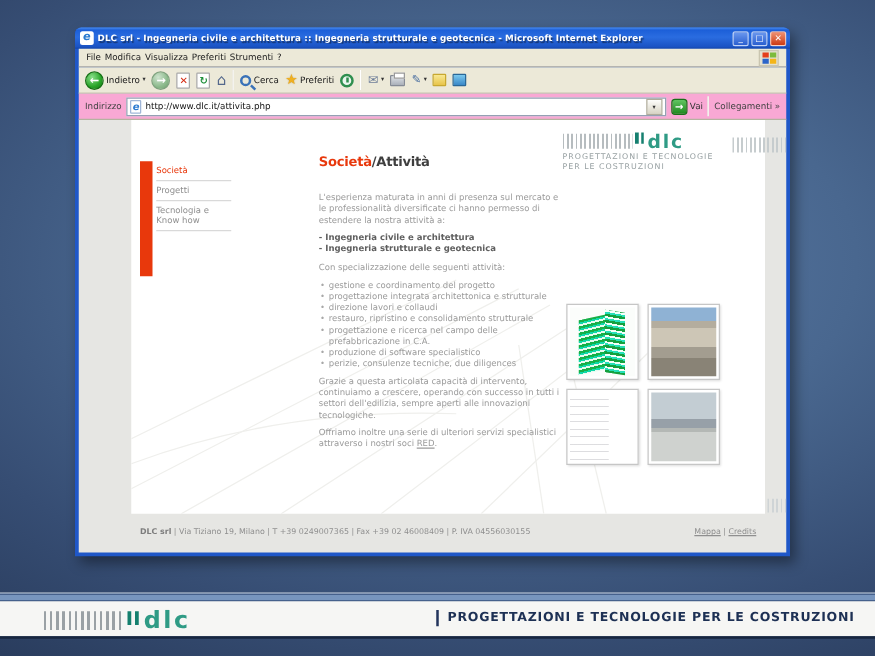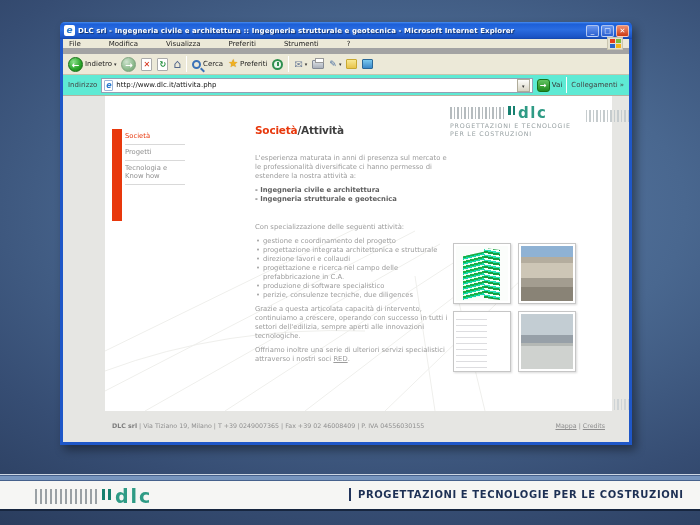--- a/index.html
+++ b/index.html
@@ -16,22 +16,22 @@
   .ie-icon { width:11px; height:11px; margin:0 3px 0 1px; background:#fff; border-radius:2px;
     color:#2a7ad0; font-size:9px; font-weight:bold; font-style:italic; line-height:10px; text-align:center; flex:0 0 auto;}
   .title-text { flex:1; color:#fff; font-size:7px; font-weight:bold; white-space:nowrap; overflow:hidden;
     text-shadow:1px 1px 1px rgba(0,0,0,.5); letter-spacing:.1px; }
   .win-btns { display:flex; gap:2px; }
   .win-btn { width:13px; height:12px; border-radius:2px; border:1px solid rgba(255,255,255,.6);
     color:#fff; font-size:7px; line-height:10px; text-align:center;
     background:linear-gradient(180deg,#6a97ee,#2a5fd0); }
   .win-btn.close { background:linear-gradient(180deg,#ef9070,#cc3a14); }
 
-  .menubar { height:15px; margin:0 3px; background:#ece9d8; border-bottom:6px solid #a3a3a3;
-    display:flex; align-items:center; gap:28px; padding:0 6px; font-size:7px; color:#222; }
+  .menubar { height:15px; margin:0 3px; background:#ece9d8; border-bottom:1px solid #a3a3a3;
+    display:flex; align-items:center; gap:3px; padding:0 6px; font-size:7px; color:#222; }
   .menu-item { cursor:default; }
   .throbber { margin-left:auto; width:16px; height:13px; background:#e4e1d0; border:1px solid #c9c5b0;
     display:grid; grid-template-columns:5px 5px; grid-template-rows:4px 4px; gap:1px; place-content:center; }
   .throbber i { display:block; }
   .tq1{background:#e43e1c}.tq2{background:#7cbb3c}.tq3{background:#2a64c9}.tq4{background:#f4b518}
 
   .toolbar { height:21px; margin:0 3px; background:#ece9d8; border-bottom:1px solid #c8c4ae;
     display:flex; align-items:center; gap:5px; padding:0 5px; overflow:hidden; }
   .tb-btn { display:flex; align-items:center; gap:2px; font-size:7px; color:#1a1a1a; flex:0 0 auto; }
   .circle { width:15px; height:15px; border-radius:50%; color:#fff; font-size:9px; font-weight:bold;
@@ -53,21 +53,21 @@
   .hist::after { content:""; position:absolute; left:3px; top:1px; width:1.5px; height:4px; background:#2f8f4f; }
   .mail-glyph { font-size:10px; color:#6f7f9a; }
   .printer { width:12px; height:9px; background:linear-gradient(#dfe3e8,#aab0ba); border:1px solid #858b96;
     border-radius:1px; position:relative; }
   .printer::before { content:""; position:absolute; left:2px; top:-3px; width:7px; height:3px; background:#fff; border:1px solid #999; }
   .edit-glyph { font-size:9px; color:#4a6ea0; }
   .sq { width:11px; height:10px; border-radius:1px; }
   .sq.yellow { background:linear-gradient(#f8e892,#e8c44a); border:1px solid #c8a830; }
   .sq.msgr { background:linear-gradient(#7ac8ee,#3a88c8); border:1px solid #2a6898; }
 
-  .addressbar { height:21px; margin:0 3px; background:#5eead4; border-bottom:1px solid #b6b2a0;
+  .addressbar { height:21px; margin:0 3px; background:#f9a8d4; border-bottom:1px solid #b6b2a0;
     display:flex; align-items:center; gap:4px; padding:0 5px; overflow:hidden; }
   .addr-label { font-size:7px; color:#444; flex:0 0 auto; }
   .addr-input { flex:1; height:15px; background:#fff; border:1px solid #94a0b4; display:flex; align-items:center; padding:0 2px; gap:3px; min-width:0;}
   .page-ico { width:9px; height:11px; background:#fff; border:1px solid #9fb6d8; border-radius:1px;
     color:#2a7ad0; font-size:8px; font-weight:bold; font-style:italic; line-height:9px; text-align:center; flex:0 0 auto;}
   .addr-url { font-size:7px; color:#111; white-space:nowrap; overflow:hidden; flex:1; }
   .addr-drop { width:13px; height:13px; background:linear-gradient(#fdfdfb,#d8d4c4); border:1px solid #b0ac9a;
     font-size:5px; color:#333; text-align:center; line-height:12px; flex:0 0 auto; }
   .go-btn { display:flex; align-items:center; gap:2px; font-size:7px; color:#333; flex:0 0 auto; }
   .go-ico { width:13px; height:13px; border-radius:3px; background:linear-gradient(#62c462,#1e8a1e);
@@ -94,21 +94,21 @@
   .nav-accent { position:absolute; left:7px; top:33px; width:10px; height:92px; background:#e8380c; }
   .pg-nav { position:absolute; left:20px; top:33px; width:60px; }
   .pg-nav-item { font-size:6.8px; color:#8f8f8f; line-height:8px; padding:3px 0 4px; border-bottom:1px solid #d9d9d9; cursor:pointer; }
   .pg-nav-item.active { color:#e8380c; }
 
   .pg-content { position:absolute; left:150px; top:28px; width:198px; }
   .pg-h1 { font-size:10.5px; font-weight:bold; color:#3f3f3f; margin-bottom:18px; letter-spacing:-.2px; }
   .pg-h1 .red { color:#e8380c; }
   .pg-content p { font-size:6.8px; color:#9b9b9b; line-height:9px; margin-bottom:5px; }
   .bold-list div { font-size:6.8px; font-weight:bold; color:#5f5f5f; line-height:9px; }
-  .bold-list { margin-bottom:19px; }
+  .bold-list { margin-bottom:6px; }
   .pg-bullets { list-style:none; margin-bottom:5px; }
   .pg-bullets li { position:relative; padding-left:8px; font-size:6.8px; color:#9b9b9b; line-height:9px; }
   .pg-bullets li::before { content:"•"; position:absolute; left:1px; color:#a8a8a8; }
   .red-link { color:#9b9b9b; text-decoration:underline; cursor:pointer; }
 
   .thumbs { position:absolute; left:348px; top:147px; display:grid; grid-template-columns:58px 58px; gap:7px; }
   .thumb { height:61px; background:#fff; border:1px solid #c6c6c6; padding:2px; box-shadow:1px 1px 2px rgba(0,0,0,.15); cursor:pointer; }
   .thumb .img { width:100%; height:100%; position:relative; overflow:hidden; }
   .img-model { background:#fbfdfb; }
   .img-model .m1 { position:absolute; left:7px; top:7px; width:30px; height:44px; transform:skewY(-12deg);
@@ -294,20 +294,21 @@
           <p>L'esperienza maturata in anni di presenza sul mercato e le professionalità diversificate ci hanno permesso di estendere la nostra attività a:</p>
           <div class="bold-list">
             <div>- Ingegneria civile e architettura</div>
             <div>- Ingegneria strutturale e geotecnica</div>
           </div>
           <p>Con specializzazione delle seguenti attività:</p>
           <ul class="pg-bullets">
             <li>gestione e coordinamento del progetto</li>
             <li>progettazione integrata architettonica e strutturale</li>
             <li>direzione lavori e collaudi</li>
+            <li>restauro, ripristino e consolidamento strutturale</li>
             <li>progettazione e ricerca nel campo delle prefabbricazione in C.A.</li>
             <li>produzione di software specialistico</li>
             <li>perizie, consulenze tecniche, due diligences</li>
           </ul>
           <p>Grazie a questa articolata capacità di intervento, continuiamo a crescere, operando con successo in tutti i settori dell'edilizia, sempre aperti alle innovazioni tecnologiche.</p>
           <p><span>Offriamo inoltre una serie di ulteriori servizi specialistici attraverso i nostri soci </span><span class="red-link">RED</span><span>.</span></p>
         </div>
 
         <div class="thumbs">
           <div class="thumb">

